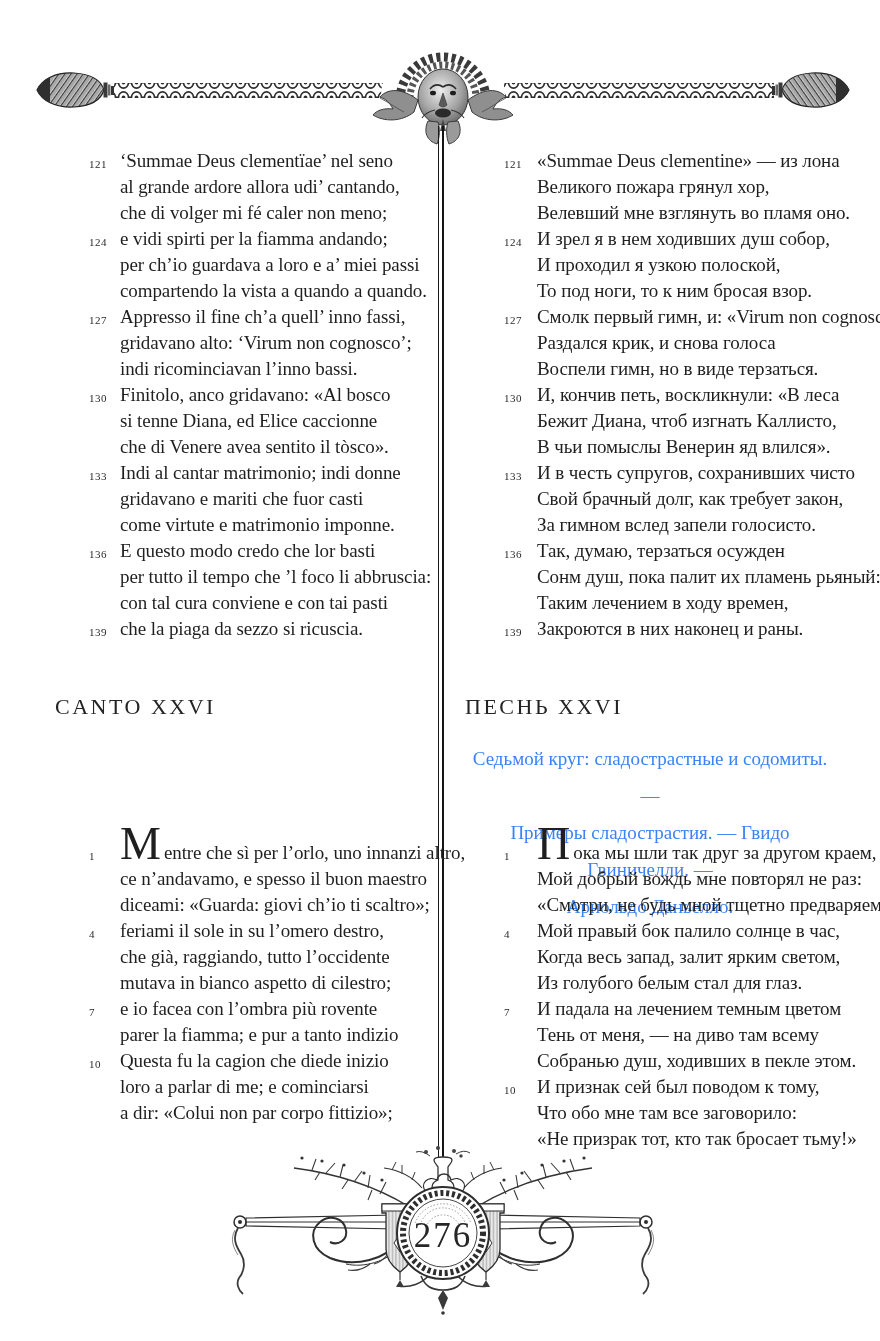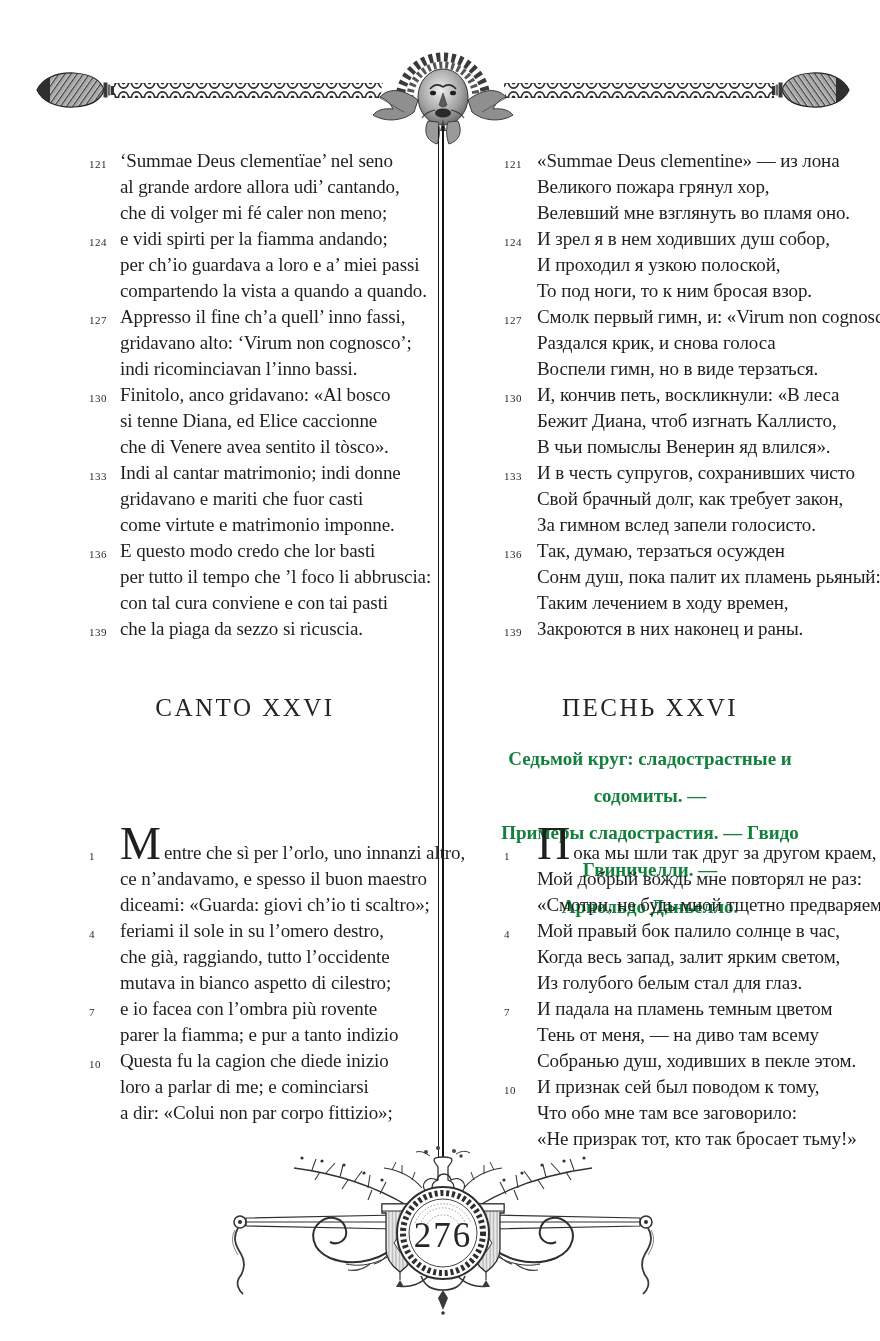--- a/index.html
+++ b/index.html
@@ -14,25 +14,25 @@
   .col-ital-1{top:148px;left:55px;width:385px;}
   .col-rus-1 {top:148px;left:470px;width:398px;}
   .col-ital-2{top:840px;left:55px;width:385px;}
   .col-rus-2 {top:840px;left:470px;width:398px;}
   .tercet{position:relative;padding-left:33px;margin-left:32px;}
   .col-rus-1 .tercet,.col-rus-2 .tercet{padding-left:35px;}
   .vnum{position:absolute;left:2px;top:3px;font-size:11px;letter-spacing:0.5px;color:#2a2a2a;}
   .vline{white-space:nowrap;}
   .initial{font-size:46px;line-height:0;letter-spacing:1px;margin-right:2px;}
   
-  .canto-heading{position:absolute;text-align:center;font-size:25px;letter-spacing:2.5px;color:#242424;}
+  .canto-heading{position:absolute;font-size:22px;letter-spacing:2.5px;color:#242424;}
   .heading-ital{top:694px;left:55px;width:380px;}
   .heading-rus {top:694px;left:465px;width:370px;}
   .epigraph{position:absolute;top:740px;left:465px;width:370px;
-    text-align:center;font-size:19px;line-height:37px;color:#15803d;font-weight:bold;}
+    text-align:center;font-size:19px;line-height:37px;color:#3b82f6;}
   
   .head-rule{position:absolute;top:0;left:0;}
   .divider-thin{position:absolute;left:438px;top:126px;width:1.4px;height:1034px;background:#191919;}
   .divider-thick{position:absolute;left:441.6px;top:126px;width:2.6px;height:1034px;background:#141414;}
   .footer-ornament{position:absolute;left:216px;top:1146px;}
   .page-number{
     position:absolute;left:443px;top:1216px;transform:translateX(-50%);
     font-size:35px;letter-spacing:2px;color:#262626;z-index:2;
   }
 </style>
@@ -226,21 +226,21 @@
         <div class="vline">«Смотри, не будь мной тщетно предваряем».</div>
       </div>
       <div class="tercet">
         <span class="vnum">4</span>
         <div class="vline">Мой правый бок палило солнце в час,</div>
         <div class="vline">Когда весь запад, залит ярким светом,</div>
         <div class="vline">Из голубого белым стал для глаз.</div>
       </div>
       <div class="tercet">
         <span class="vnum">7</span>
-        <div class="vline">И падала на пламень темным цветом</div>
+        <div class="vline">И падала на лечением темным цветом</div>
         <div class="vline">Тень от меня, — на диво там всему</div>
         <div class="vline">Собранью душ, ходивших в пекле этом.</div>
       </div>
       <div class="tercet">
         <span class="vnum">10</span>
         <div class="vline">И признак сей был поводом к тому,</div>
         <div class="vline">Что обо мне там все заговорило:</div>
         <div class="vline">«Не призрак тот, кто так бросает тьму!»</div>
       </div>
     </div>

